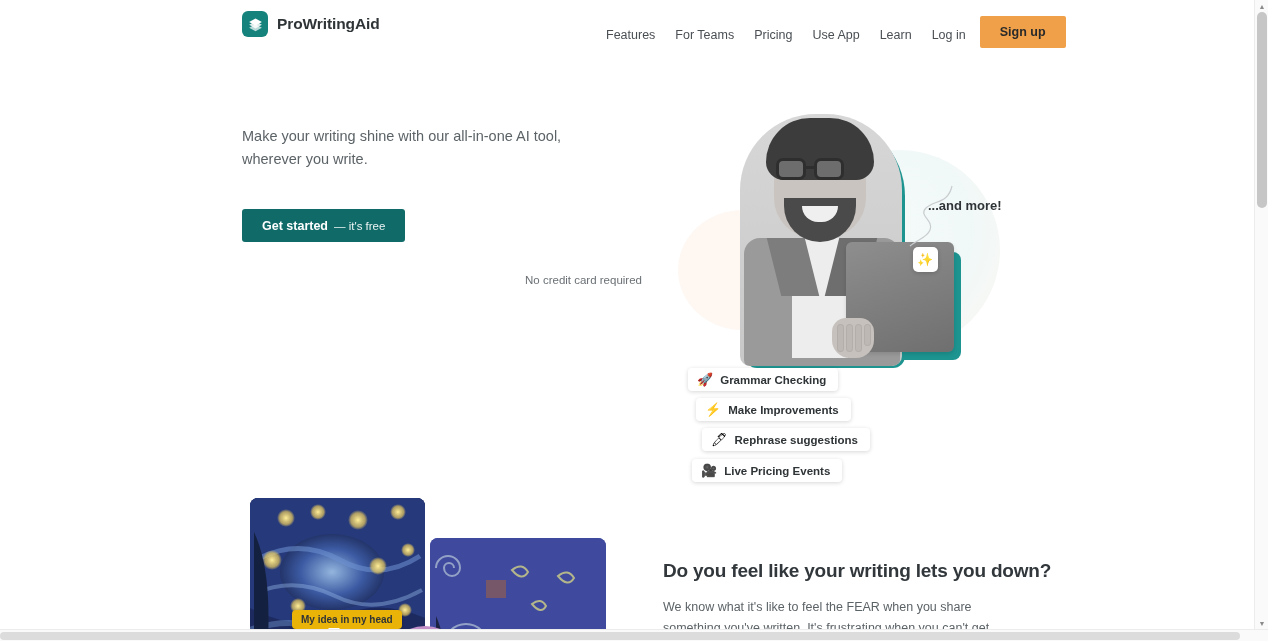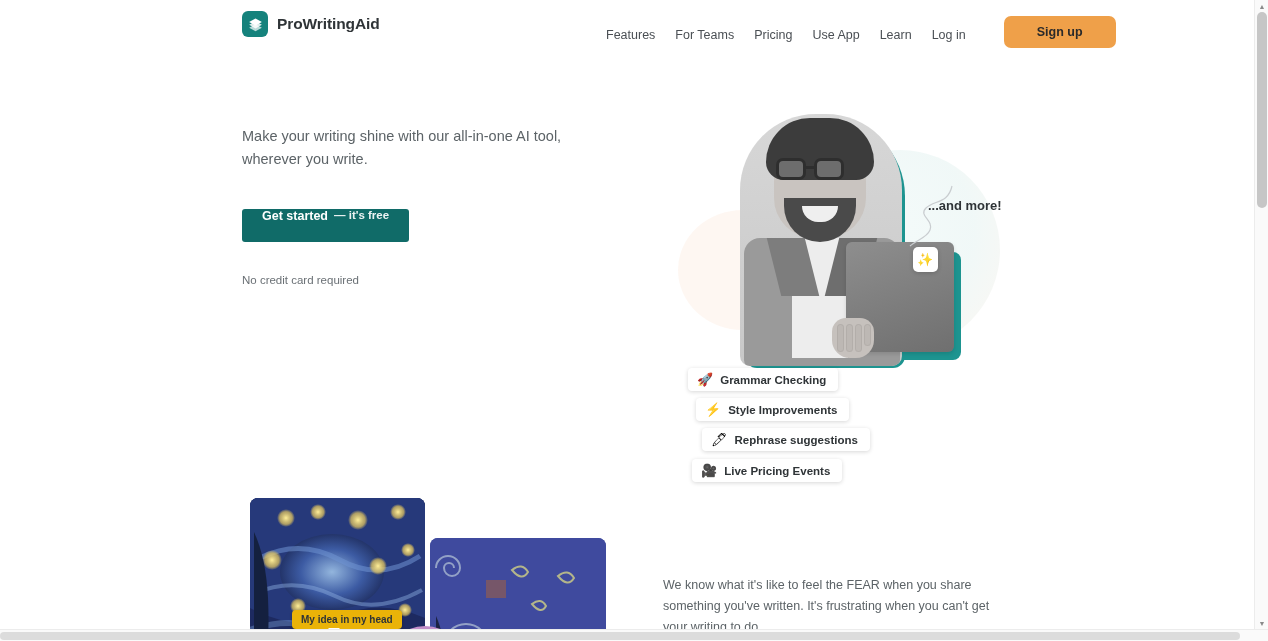--- a/index.html
+++ b/index.html
@@ -49,26 +49,26 @@
     height:48px;
     display:flex; align-items:flex-end; gap:0px;
   }
   .nav a {
     font-size:12.5px; color:#4a4f54;
     text-decoration:none;
     padding:6px 10px;
     white-space:nowrap;
   }
   .btn-signup {
-    margin-left:28px;
+    margin-left:4px;
     background:#EFA049;
     color:#2a2a2a;
     font-size:12.5px; font-weight:bold;
-    border:none; border-radius:7px;
-    padding:9px 33px;
+    border:none; border-radius:2px;
+    padding:9px 20px;
     cursor:pointer;
     white-space:nowrap;
   }
 
   
   .hero-left { position:absolute; left:242px; top:98px; width:400px; }
   .hero-title {
     font-size:46px; line-height:56px; font-weight:bold;
     color:#31373b; letter-spacing:-1px;
   }
@@ -77,33 +77,33 @@
     font-size:14.5px; line-height:23px; color:#5c6367;
     width:330px;
   }
   .hero-btns { margin-top:38px; display:flex; gap:16px; align-items:stretch; }
   .btn-primary {
     background:#106B68; color:#ffffff;
     border:none; border-radius:3px;
     padding:0 20px; height:33px;
     font-size:12.5px; font-weight:bold;
     cursor:pointer; white-space:nowrap;
-    display:flex; align-items:flex-start; gap:6px;
-  }
-  .btn-primary .free { font-weight:bold; font-size:11.5px; opacity:.92; }
+    display:flex; align-items:center; gap:6px;
+  }
+  .btn-primary .free { font-weight:normal; font-size:11.5px; opacity:.92; }
   .btn-outline {
     background:#ffffff; color:#4a4f54;
     border:1px solid #cfd4d7; border-radius:3px;
     padding:0 22px; height:33px;
     font-size:12.5px;
     cursor:pointer; white-space:nowrap;
     display:flex; align-items:center;
   }
   .hero-note {
-    margin-top:32px; font-size:11.5px; color:#6a7075;
+    margin-top:32px; font-size:11.5px; color:#6a7075;text-align:right;
   }
 
   
   .hero-art {
     position:absolute; left:660px; top:100px;
     width:360px; height:292px;
   }
   .art-blob {
     position:absolute; left:140px; top:50px;
     width:200px; height:200px; border-radius:50%;
@@ -390,21 +390,21 @@
 
     <div class="sparkle-chip">✨</div>
 
     <div class="chips">
       <div class="chip" style="left:0px;   top:0px;">
         <span class="emoji">🚀</span>
         <span class="txt">Grammar Checking</span>
       </div>
       <div class="chip" style="left:8px;  top:30px;">
         <span class="emoji">⚡</span>
-        <span class="txt">Style Improvements</span>
+        <span class="txt">Make Improvements</span>
       </div>
       <div class="chip" style="left:14px; top:60px;">
         <span class="emoji">🖊</span>
         <span class="txt">Rephrase suggestions</span>
       </div>
       <div class="chip" style="left:4px;  top:91px;">
         <span class="emoji">🎥</span>
         <span class="txt">Live Pricing Events</span>
       </div>
     </div>
@@ -462,20 +462,21 @@
         </g>
         <rect x="56" y="42" width="20" height="18" fill="#a4613e" opacity=".55"></rect>
         <path d="M6 142 L6 78 Q16 100 17 142 Z" fill="#1d2243"></path>
       </svg>
     </div>
 
     <div class="blob-pink"></div>
   </div>
 
   <div class="right-copy">
+    <h2 class="right-title">Do you feel like your writing lets you down?</h2>
     <p class="right-body">
       <span>We know what it's like to feel the FEAR when you share something</span>
       <span>you've written. It's frustrating when you can't get your writing to do</span>
       
     </p>
   </div>
 
   <div class="vscroll">
     <div class="varrow up">▲</div>
     <div class="vthumb"></div>

